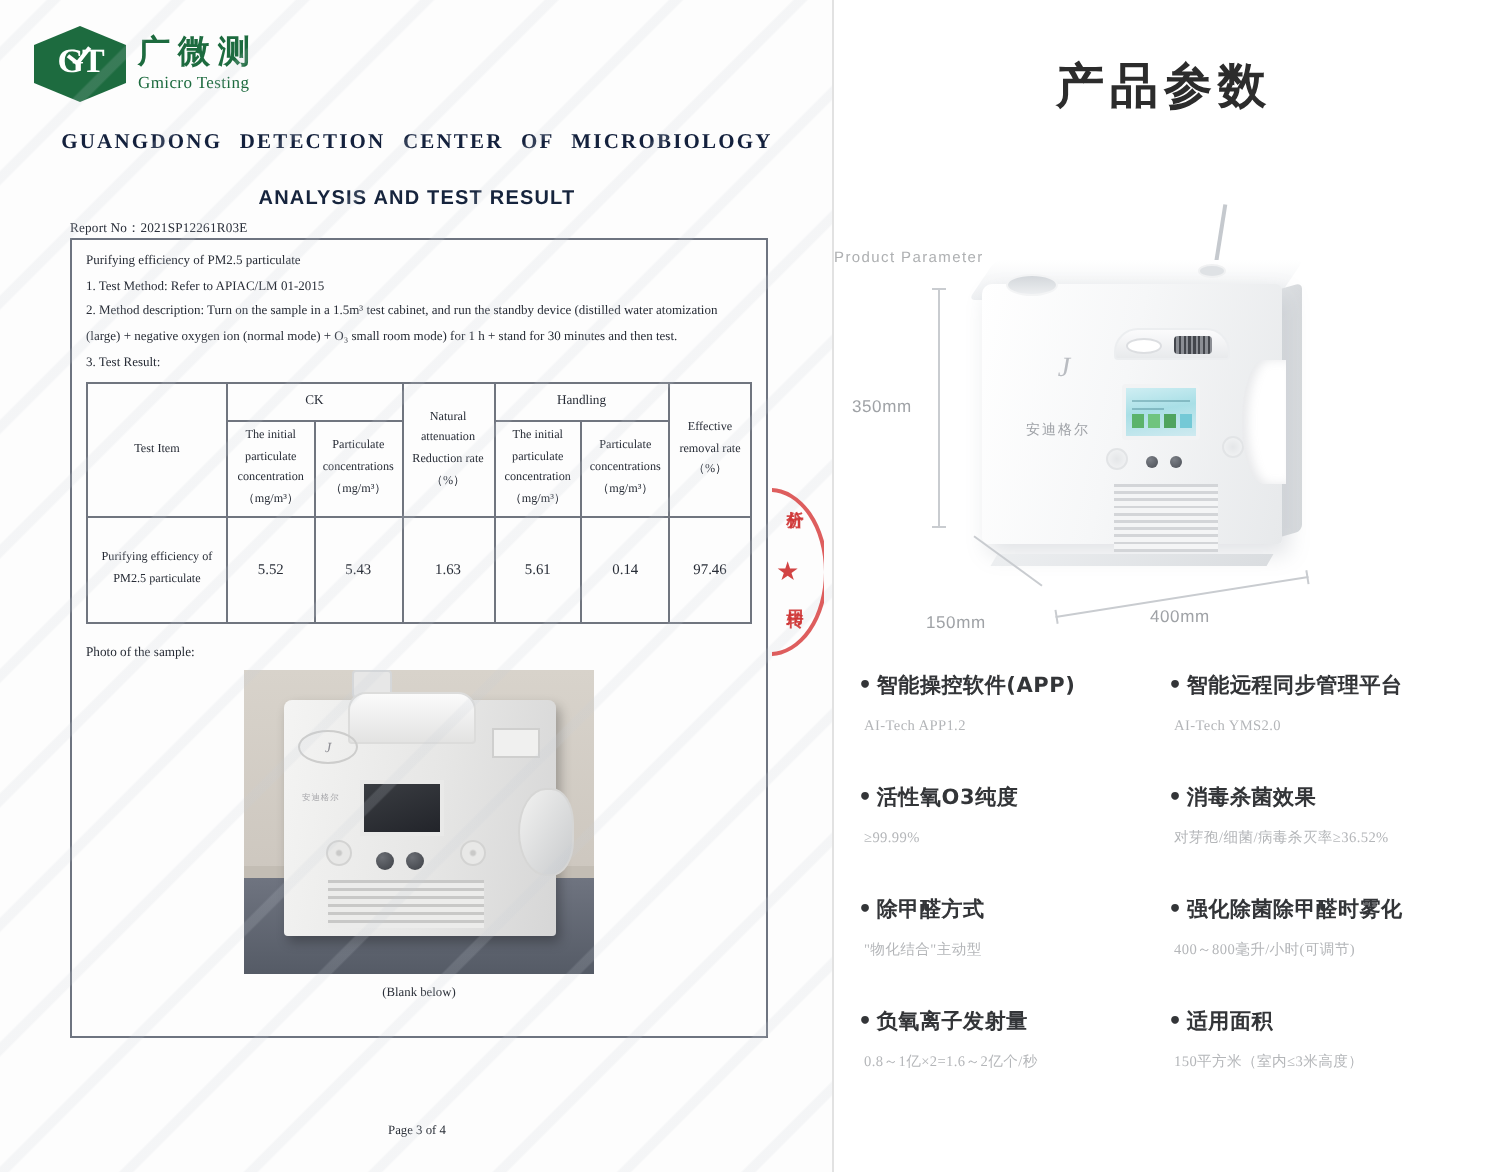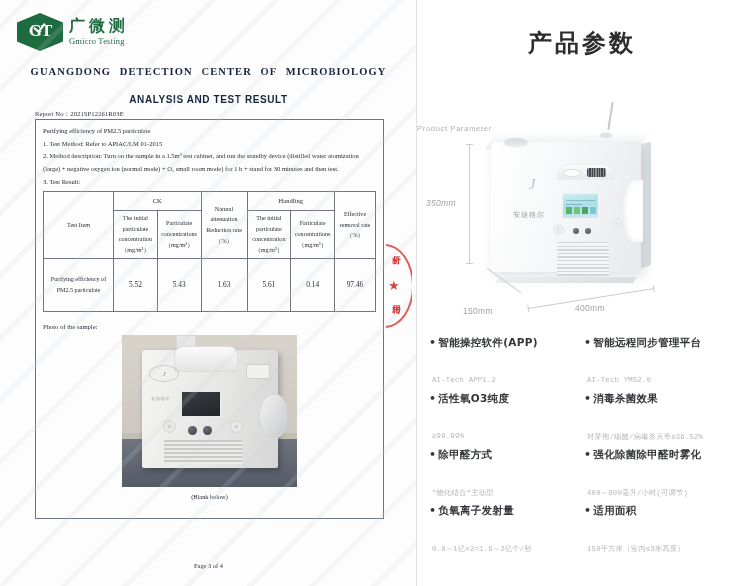--- a/index.html
+++ b/index.html
@@ -401,21 +401,21 @@
   .dim-h::before { left: 0; } .dim-h::after { right: 0; }
   .dim-d {
     position: absolute; left: 66px; top: 180px; width: 42px; height: 1px;
     background: #c9ccd0; transform: rotate(36deg);
   }
   .dim-label {
     position: absolute;
     font-size: 8.5px; color: #9fa2a6; letter-spacing: .3px;
     white-space: nowrap;
   }
-  .lbl-h { left: 9px; top: 98px; font-style: italic; }
+  .lbl-h { left: 9px; top: 98px; }
   .lbl-w { left: 158px; top: 203px; }
   .lbl-d { left: 46px; top: 206px; }
 
   
   .spec-grid {
     position: absolute; left: 0; top: 336px; width: 330px;
     display: grid;
     grid-template-columns: 1fr 1fr;
     column-gap: 0px;
     row-gap: 0px;
@@ -423,22 +423,22 @@
   }
   .spec-item { height: 56px; }
   .spec-item .hd {
     display: flex; align-items: baseline; gap: 2px;
     font-family: "DejaVu Sans", sans-serif;
     font-weight: 700; font-size: 10.5px; color: #333538;
     letter-spacing: .3px;
   }
   .spec-item .dot { font-size: 11px; color:#333538; line-height: 1; }
   .spec-item .vl {
-    margin-top: 26px; margin-left: 3px;
-    font-family: Liberation Mono, monospace;
+    margin-top: 8px; margin-left: 3px;
+    font-family: Liberation Serif, serif;
     font-size: 7.3px; color: #b4b6b9; letter-spacing: .2px;
   }
   .spec-note {
     position: absolute; left: 0; right: 0; top: 558px;
     text-align: center;
     font-family: "DejaVu Sans", sans-serif;
     font-size: 7.6px; color: #c0c2c5; letter-spacing: .4px;
   }
 </style>
 </head>

